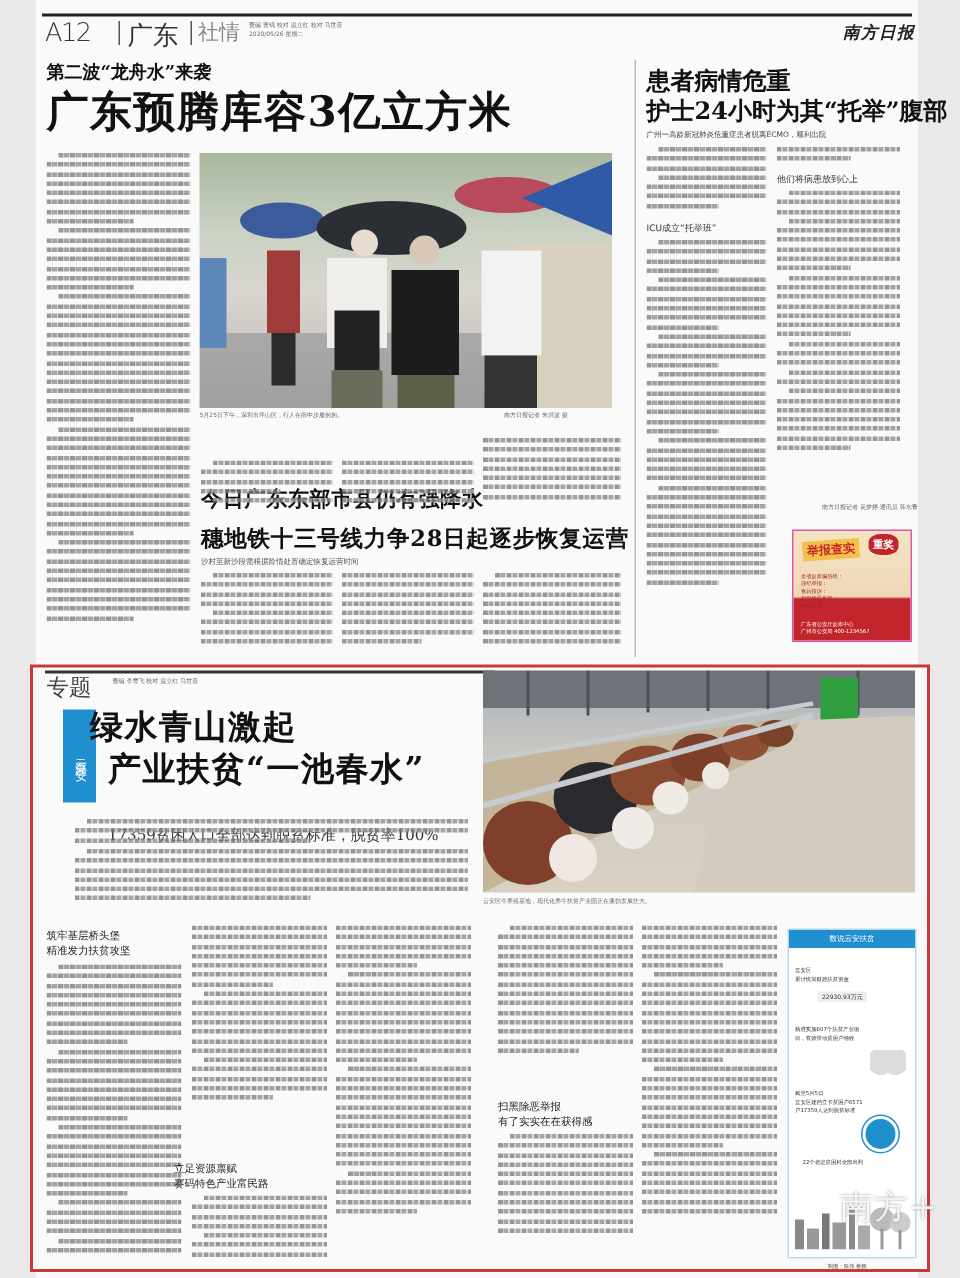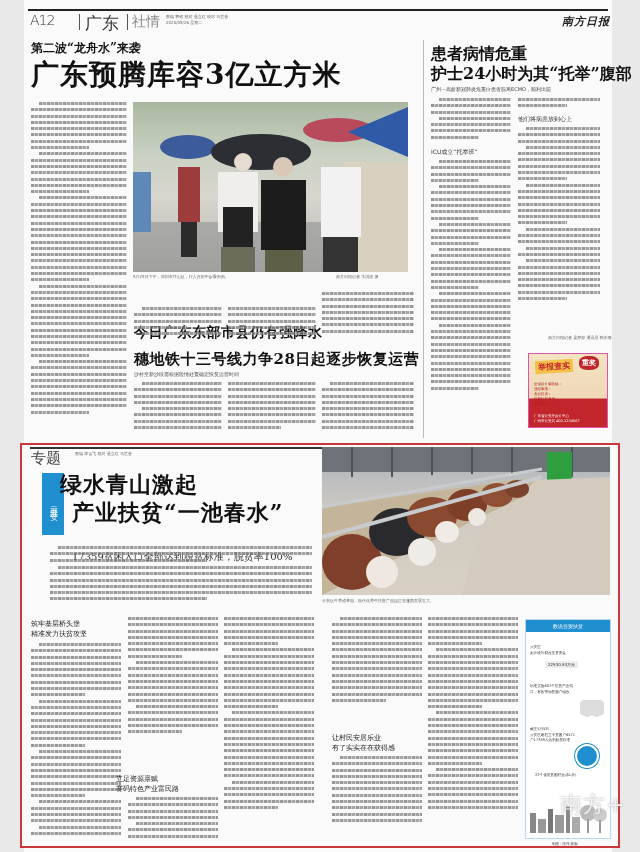--- a/index.html
+++ b/index.html
@@ -3,21 +3,21 @@
 <meta charset="utf-8">
 <style>
   * { box-sizing: border-box; margin: 0; padding: 0; }
   html, body { width: 640px; height: 852px; overflow: hidden; background: #e9e9e9; }
   body { font-family: "DejaVu Serif", serif; color: #111; position: relative; }
 
   .page { position: absolute; left: 24px; top: 0; width: 588px; height: 852px; background: #fafafa; }
 
   
   .top-rule { position: absolute; left: 28px; top: 9px; width: 580px; height: 2px; background: #222; }
-  .page-no { position: absolute; left: 30px; top: 12px; font-family: "DejaVu Sans", sans-serif; font-size: 14px; font-weight: 300; color: #333; letter-spacing: -1px; text-align: center; }
+  .page-no { position: absolute; left: 30px; top: 12px; font-family: "DejaVu Sans", sans-serif; font-size: 17px; font-weight: 300; color: #333; letter-spacing: -1px; text-align: center; }
   .sep { position: absolute; top: 14px; width: 1px; height: 16px; background: #555; }
   .section-name { position: absolute; left: 85px; top: 12px; font-family: "DejaVu Sans", sans-serif; font-size: 17px; color: #333; }
   .subsection { position: absolute; left: 132px; top: 13px; font-family: "DejaVu Sans", sans-serif; font-size: 14px; color: #888; }
   .credits { position: absolute; left: 166px; top: 14px; font-family: "DejaVu Sans", sans-serif; font-size: 4px; color: #666; line-height: 6px; width: 90px; }
   .masthead { position: absolute; left: 562px; top: 14px; font-family: "DejaVu Serif", serif; font-size: 11px; font-weight: bold; font-style: italic; color: #222; letter-spacing: 1px; }
 
   
   .kicker { position: absolute; left: 31px; top: 40px; font-size: 12px; font-weight: bold; }
   .headline { position: absolute; left: 31px; top: 58px; font-size: 28px; font-weight: bold; letter-spacing: 1px; line-height: 34px; }
   .vline { position: absolute; width: 1px; background: #bbb; }
@@ -498,21 +498,21 @@
     <i></i>
     <i></i>
     <i></i>
     <i></i>
     <i></i>
     <i></i>
     <i></i>
     <i class="short"></i>
 </div>
 <div class="sp-subhead" style="left:332px; top:733px;">
-  <div>让村民安居乐业</div>
+  <div>扫黑除恶举报</div>
   <div>有了实实在在获得感</div>
 </div>
 <div class="lines" style="left:332px; top:756px; width:90px; height:86px;">
     <i class="ind"></i>
     <i></i>
     <i></i>
     <i></i>
     <i></i>
     <i></i>
     <i></i>

